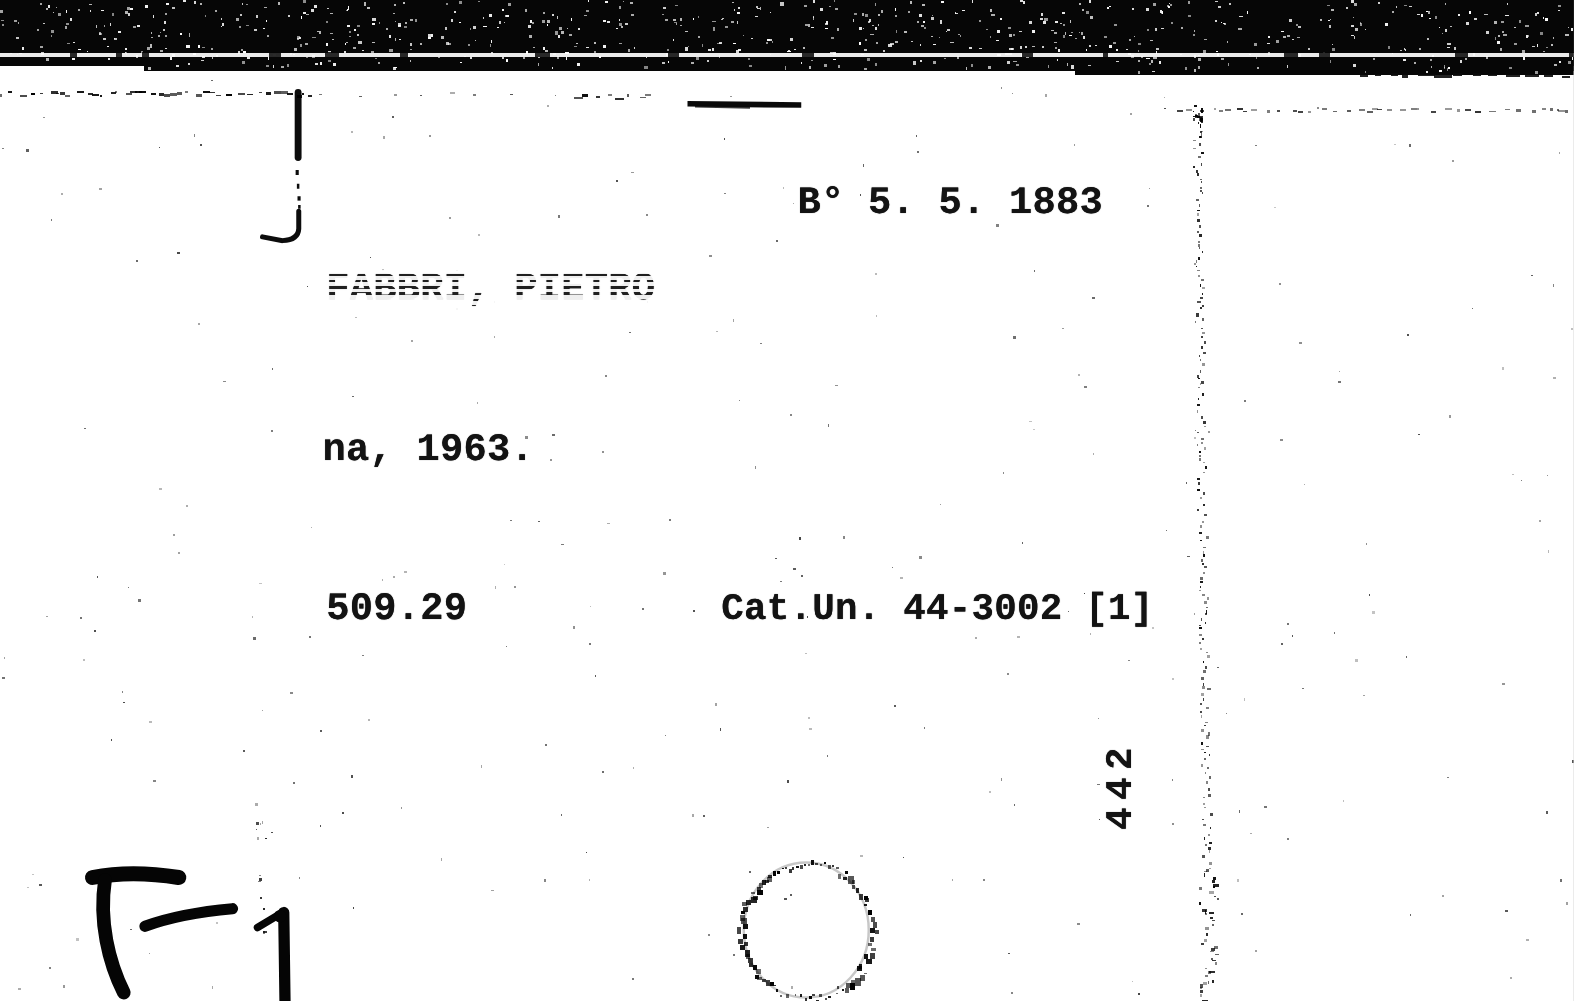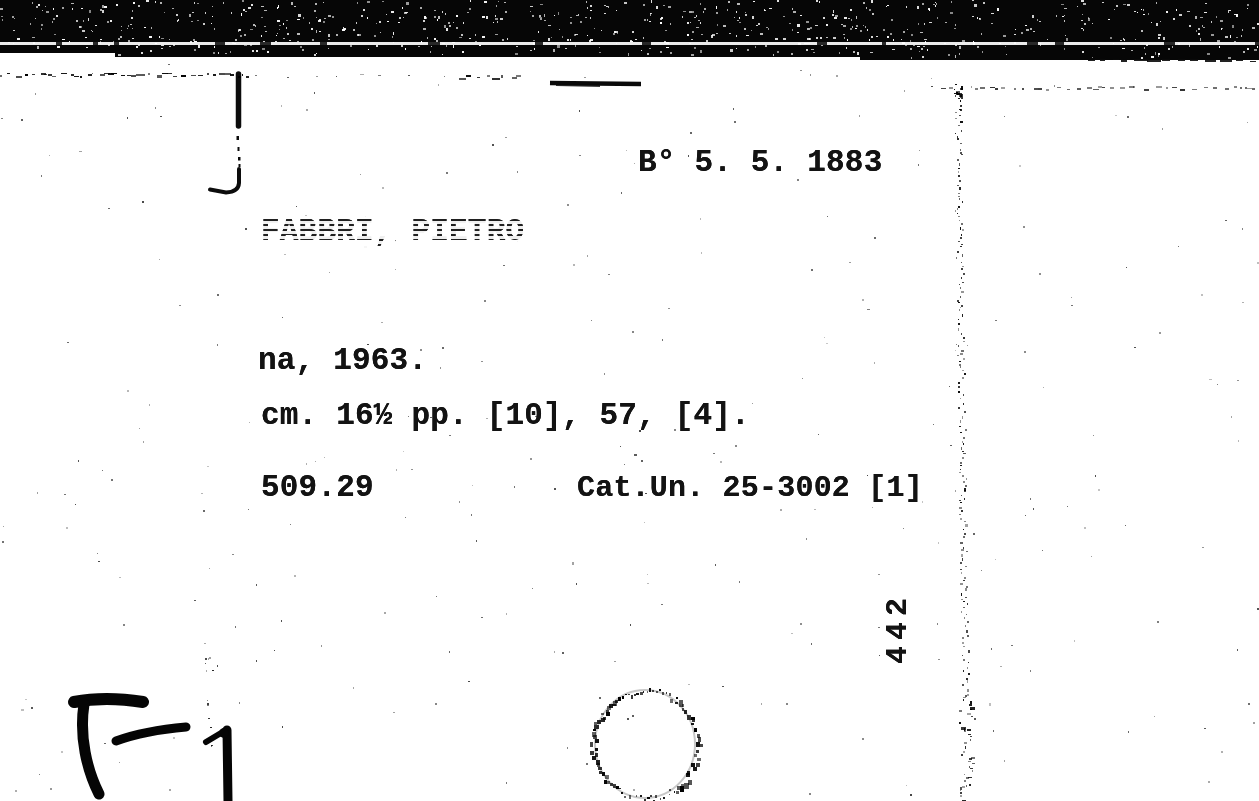--- a/index.html
+++ b/index.html
@@ -1575,19 +1575,18 @@
         <rect x="695.8" y="742.0" width="4.0" height="4.6" fill="#000" opacity="0.92"></rect>
       </g>
     </svg>
 
   <div class="tw" id="stamp">B° 5. 5. 1883</div>
 
   <div class="tw" id="author"><span>FABBRI, PIETRO</span><span class="stripes"></span></div>
 
   <div class="tw" id="title2">na, 1963.</div>
 
-  <div class="tw" id="collation">cm. 16½ pp. [10], 57, [4].</div>
 
   <div class="tw" id="dewey">509.29</div>
-  <div class="tw" id="catref">Cat.Un. 25-3002 [1]</div>
+  <div class="tw" id="catref">Cat.Un. 44-3002 [1]</div>
 
   <div class="tw" id="rot442">442</div>
 </div>
 
 </body></html>

